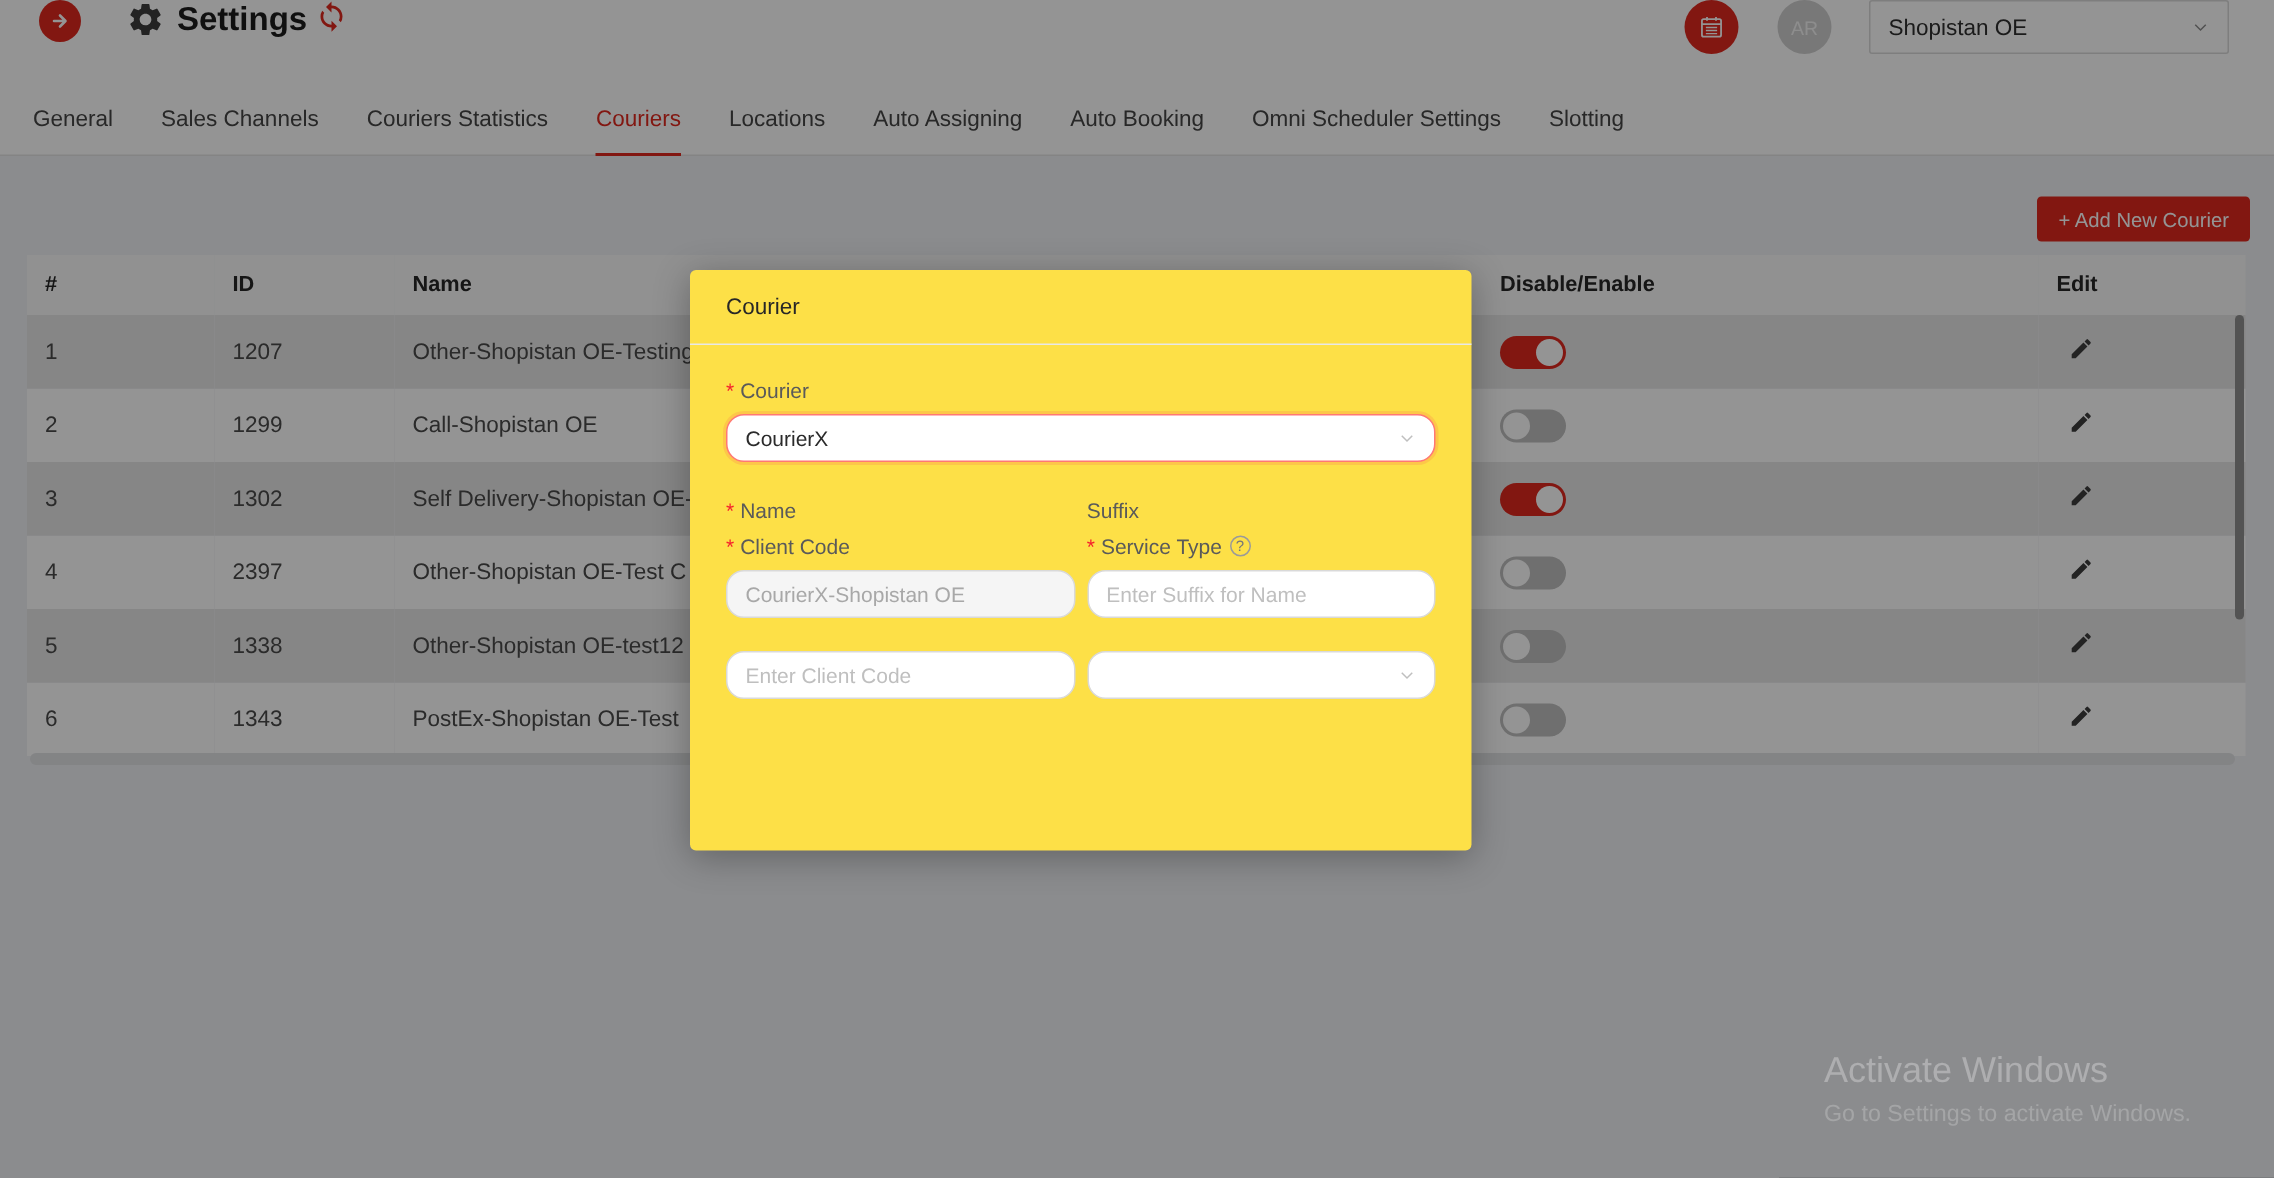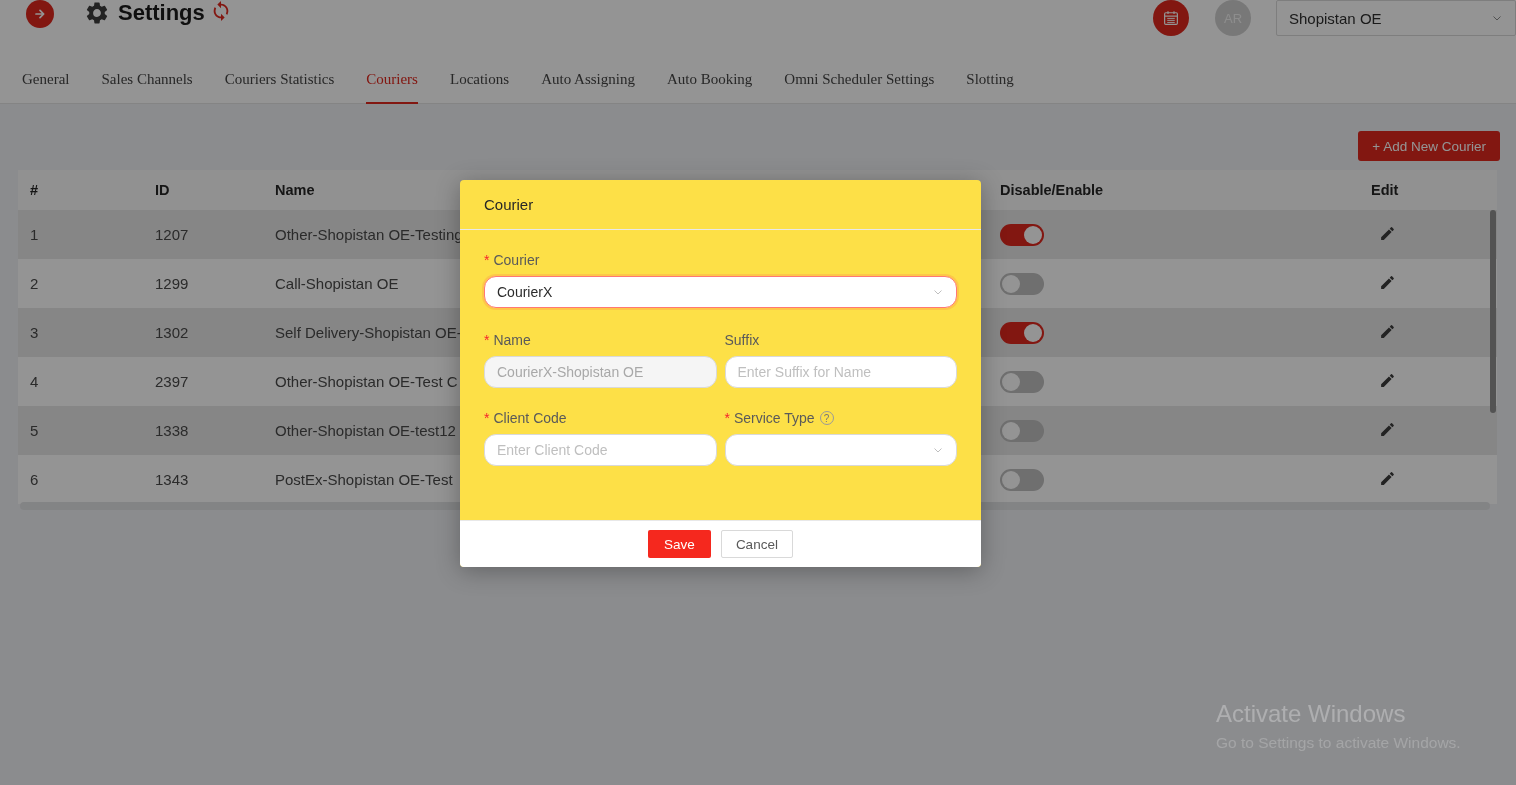--- a/index.html
+++ b/index.html
@@ -17,24 +17,24 @@
   .header{position:absolute;top:0;left:0;width:100%;height:56px;background:#fff;display:flex;align-items:flex-start;z-index:1;}
   .logo{width:28px;height:28px;border-radius:50%;background:var(--brand-red);margin-left:26px;display:flex;align-items:center;justify-content:center;flex:none;cursor:pointer;}
   .gear{margin-left:30px;display:flex;align-items:center;}
   .gear svg{width:26px;height:26px;fill:#3d3d3d;}
   .app-title{font-size:22px;font-weight:700;color:#1c1c1c;margin-left:8px;}
   .refresh{margin-left:5px;display:flex;align-items:center;cursor:pointer;}
   .refresh svg{width:22px;height:22px;fill:var(--brand-red);}
   .spacer{flex:1;}
   .cal-btn{width:36px;height:36px;border-radius:50%;background:var(--brand-red);display:flex;align-items:center;justify-content:center;flex:none;cursor:pointer;}
   .avatar{width:36px;height:36px;border-radius:50%;background:#cfcfcf;color:#f3f3f3;font-size:13px;display:flex;align-items:center;justify-content:center;margin-left:26px;flex:none;}
-  .store-select{width:240px;height:36px;margin-left:25px;margin-right:0;border:1px solid #d9d9d9;border-radius:2px;display:flex;align-items:center;justify-content:space-between;padding:0 12px;font-size:15px;color:#303030;background:#fff;cursor:pointer;flex:none;}
-
-  
-  .tabbar{position:absolute;top:56px;left:0;width:100%;height:48px;background:#fff;border-bottom:1px solid #e4e4e4;display:flex;align-items:stretch;padding-left:22px;gap:32px;z-index:1;font-family:Liberation Serif, serif;}
+  .store-select{width:240px;height:36px;margin-left:25px;margin-right:30px;border:1px solid #d9d9d9;border-radius:2px;display:flex;align-items:center;justify-content:space-between;padding:0 12px;font-size:15px;color:#303030;background:#fff;cursor:pointer;flex:none;}
+
+  
+  .tabbar{position:absolute;top:56px;left:0;width:100%;height:48px;background:#fff;border-bottom:1px solid #e4e4e4;display:flex;align-items:stretch;padding-left:22px;gap:32px;z-index:1;}
   .tab{display:flex;align-items:center;font-size:15px;color:#454545;cursor:pointer;border-bottom:2px solid transparent;margin-bottom:-1px;white-space:nowrap;}
   .tab.active{color:var(--brand-red);border-bottom-color:var(--brand-red);}
 
   
   .add-btn{position:absolute;top:131px;right:16px;height:30px;background:var(--brand-red);color:#fff;font-size:13.5px;padding:0 14px;border:none;border-radius:3px;cursor:pointer;font-family:inherit;}
 
   
   .table-wrap{position:absolute;left:18px;top:170px;width:1479px;}
   table{border-collapse:collapse;width:100%;table-layout:fixed;}
   thead th{background:#fafafa;height:40px;text-align:left;font-size:14.5px;font-weight:700;color:#262626;padding:0 0 0 12px;}
@@ -299,56 +299,52 @@
 
       <div class="two-col">
         <div class="col field-label">
           <span class="star"></span>
           <span>Name</span>
         </div>
         <div class="col field-label">
           <span>Suffix</span>
         </div>
       </div>
+      <div class="two-col">
+        <div class="col field-label">
+          <span class="star"></span>
+          <span>Client Code</span>
+        </div>
+        <div class="col field-label">
+          <span class="star"></span>
+          <span>Service Type</span>
+          <span class="help-icon"></span>
+        </div>
+      </div>
+
       <div class="two-col mb22">
         <div class="col">
             <input class="control" disabled="" value="CourierX-Shopistan OE" style="">
           </div>
         <div class="col">
             <input class="control" placeholder="Enter Suffix for Name" style="">
           </div>
-      </div>
-
-      <div class="two-col">
-        <div class="col field-label">
-          <span class="star"></span>
-          <span>Client Code</span>
-        </div>
-        <div class="col field-label">
-          <span class="star"></span>
-          <span>Service Type</span>
-          <span class="help-icon"></span>
-        </div>
       </div>
       <div class="two-col">
         <div class="col">
             <input class="control" placeholder="Enter Client Code" style="">
           </div>
         <div class="col">
           <div class="control select">
             <span></span>
             <span class="chev">
                 <svg viewBox="0 0 24 24" fill="none" stroke="#bfbfbf" stroke-width="2">
                   <path d="M5 9l7 7 7-7"></path>
                 </svg>
               </span>
           </div>
         </div>
       </div>
     </div>
 
-    <div class="modal-footer">
-      <button class="btn-save">Save</button>
-      <button class="btn-cancel">Cancel</button>
-    </div>
   </div>
 
 </div>
 
 </body></html>

